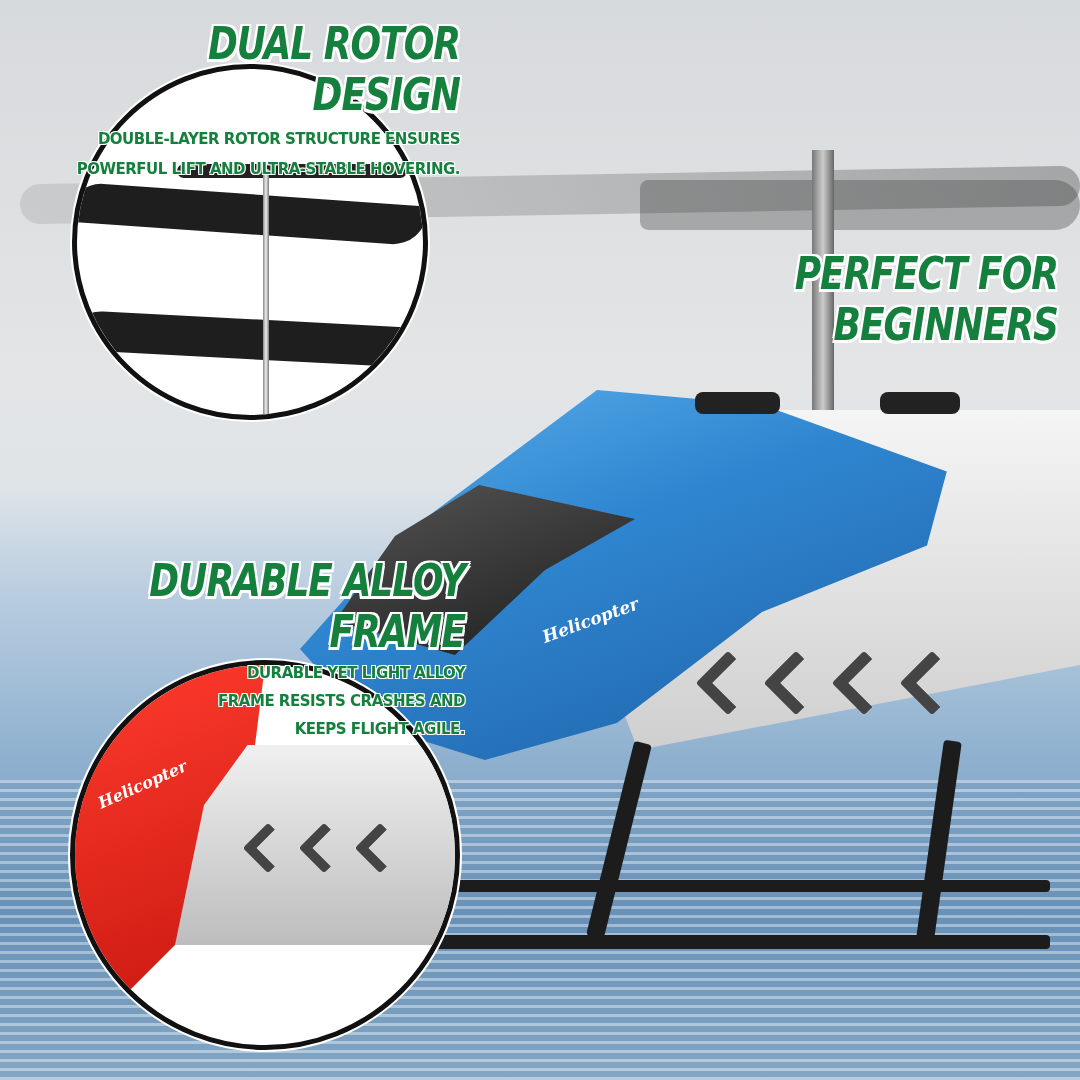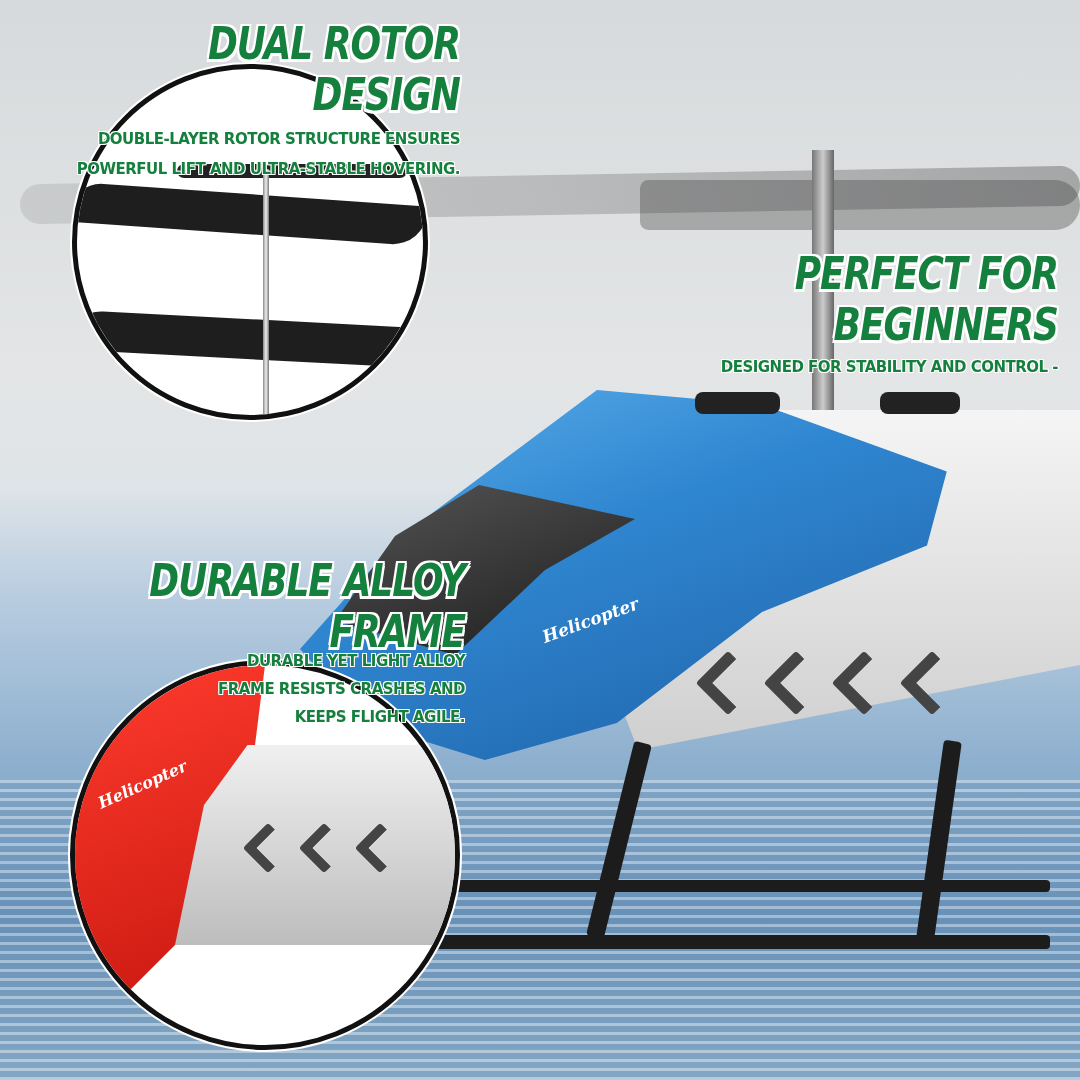--- a/index.html
+++ b/index.html
@@ -32,21 +32,21 @@
   .title{font-family:"DejaVu Sans",sans-serif;font-weight:bold;font-style:italic;text-transform:uppercase;letter-spacing:-1px;text-shadow:-2px -2px 0 #fff,2px -2px 0 #fff,-2px 2px 0 #fff,2px 2px 0 #fff,0 2px 0 #fff,2px 0 0 #fff;transform:scaleY(1.25);}
   .desc{font-family:"DejaVu Sans",sans-serif;font-weight:bold;text-transform:uppercase;letter-spacing:-0.5px;line-height:30px;text-shadow:-1px -1px 0 #fff,1px -1px 0 #fff,-1px 1px 0 #fff,1px 1px 0 #fff;}
   .f1{left:60px;top:28px;width:400px;}
   .f1 .title{font-size:36px;}
   .f1 .desc{font-size:15px;margin-top:14px;}
   .f2{left:608px;top:258px;width:450px;}
   .f2 .title{font-size:36px;}
   .f2 .desc{font-size:15px;margin-top:12px;}
   .f3{left:55px;top:565px;width:410px;}
   .f3 .title{font-size:36px;}
-  .f3 .desc{font-size:15px;line-height:28px;}
+  .f3 .desc{font-size:15px;margin-top:12px;line-height:28px;}
   .legs{position:absolute;left:430px;top:840px;width:620px;height:120px;}
   .leg{position:absolute;background:#1c1c1c;border-radius:4px;}
 </style>
 </head>
 <body>
 
 <div class="bg"></div>
 <div class="water-lines"></div>
 <div class="ghost-rotor"></div>
 <div class="ghost-rotor2"></div>
@@ -94,21 +94,20 @@
   <div class="title">Dual Rotor Design</div>
   <div class="desc">
     <div>Double-layer rotor structure ensures</div>
     <div>powerful lift and ultra-stable hovering.</div>
   </div>
 </div>
 
 <div class="feature f2">
   <div class="title">Perfect for Beginners</div>
   <div class="desc">
-    <div>Designed for stability and control -</div>
   </div>
 </div>
 
 <div class="feature f3">
   <div class="title">Durable Alloy Frame</div>
   <div class="desc">
     <div>Durable yet light alloy</div>
     <div>frame resists crashes and</div>
     <div>keeps flight agile.</div>
   </div>

